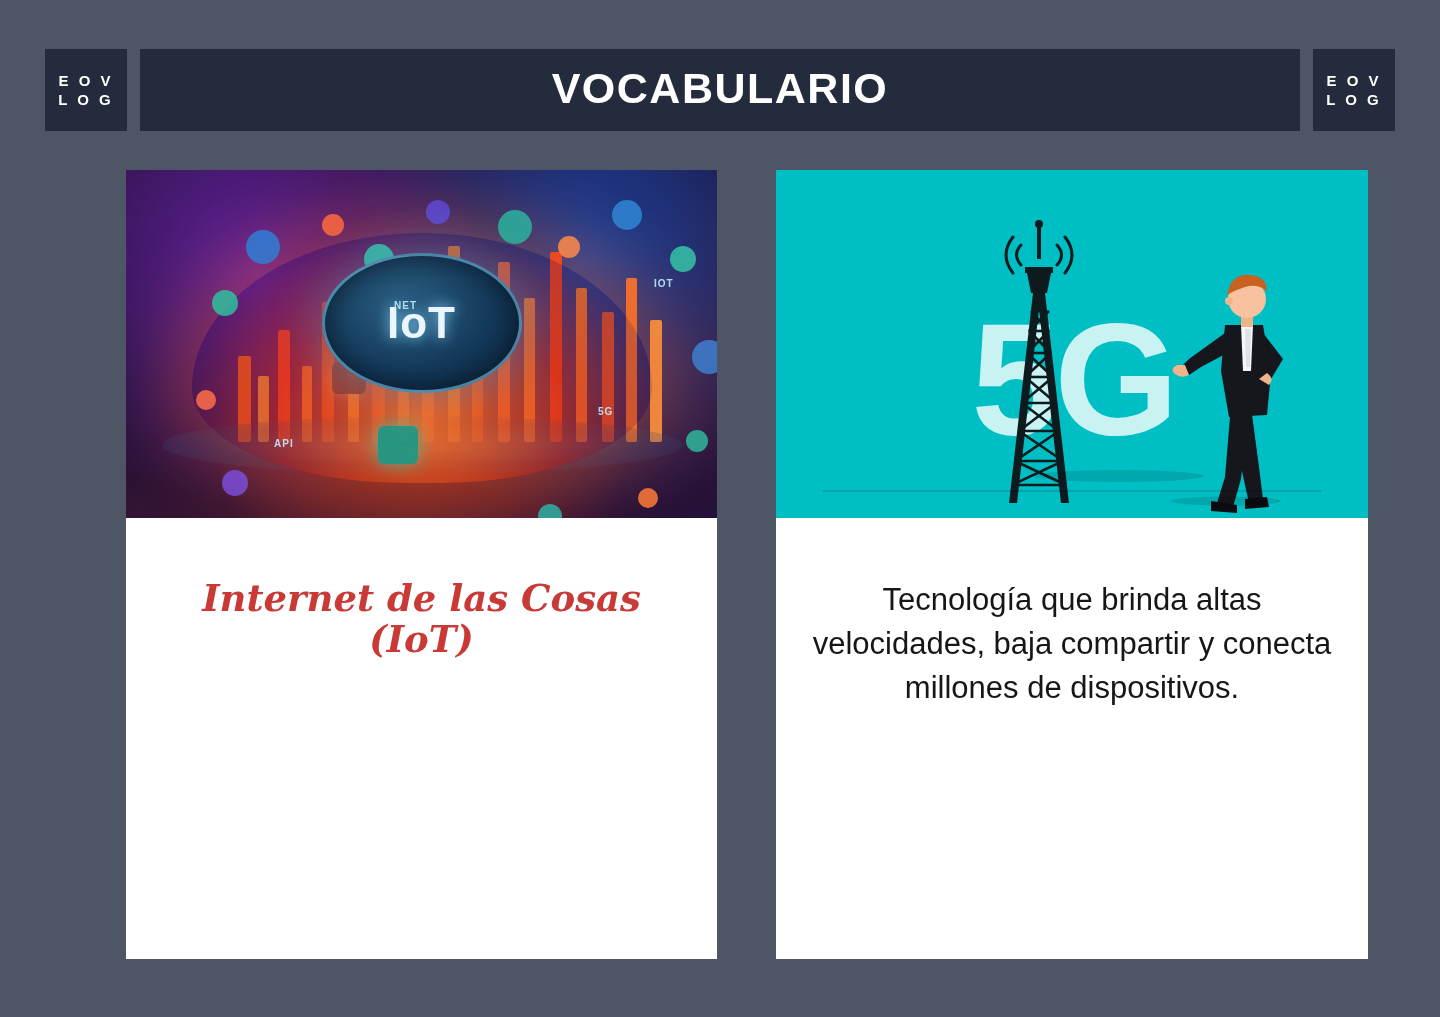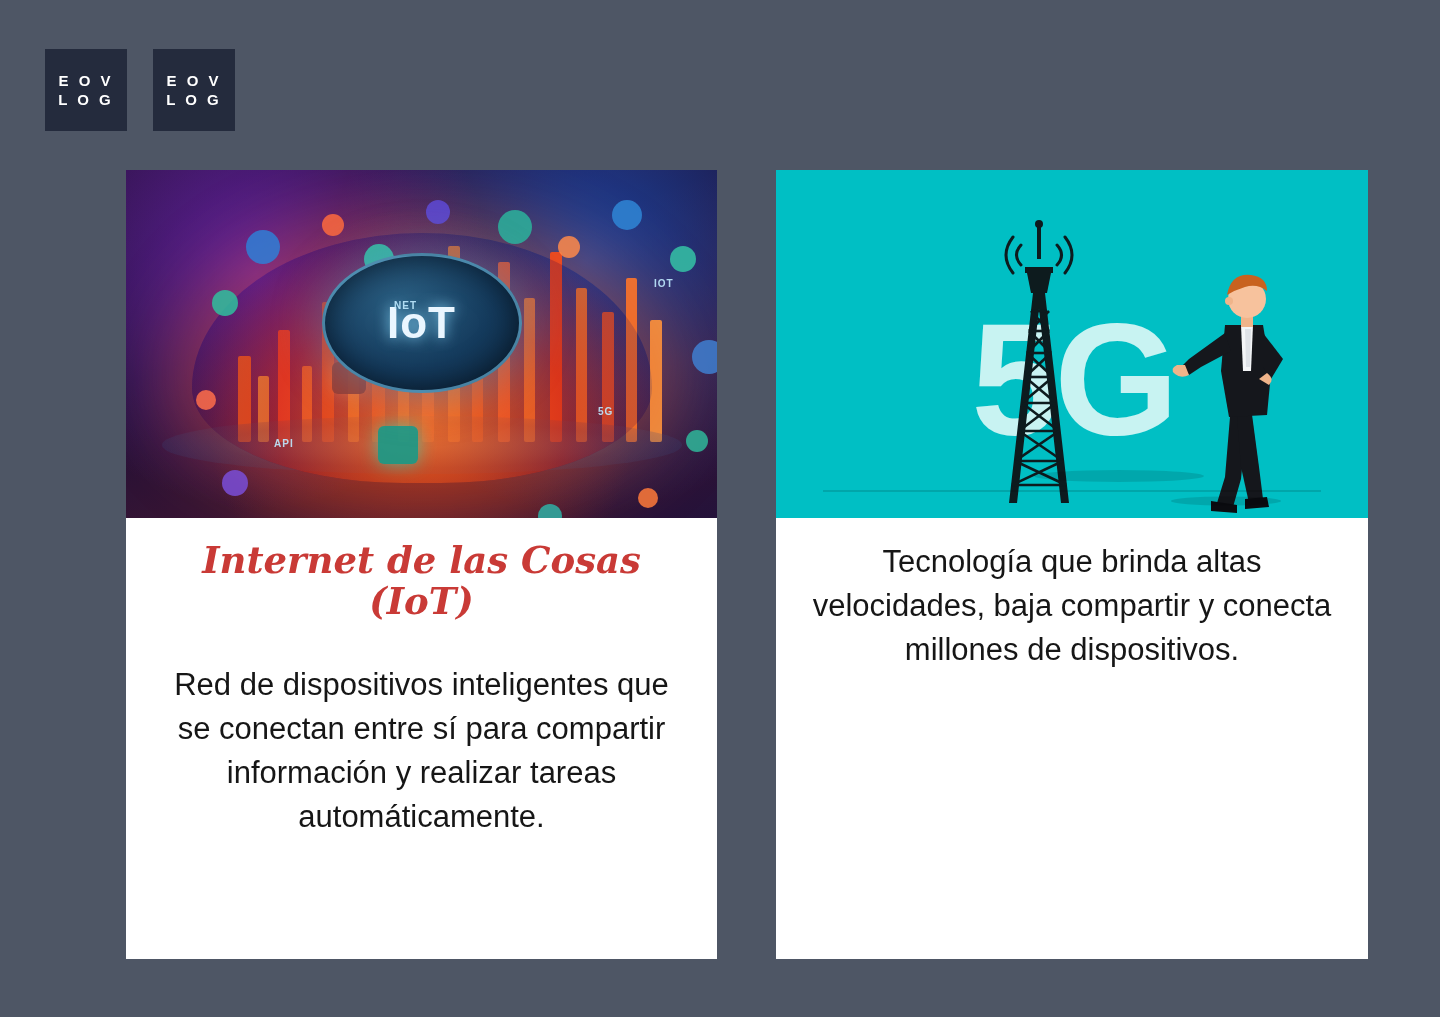--- a/index.html
+++ b/index.html
@@ -97,21 +97,21 @@
 
   .card-media {
     width: 100%;
     height: 348px;
     overflow: hidden;
     position: relative;
   }
 
   .card-body {
     flex: 1 1 auto;
-    padding: 22px 22px 24px 22px;
+    padding: 60px 22px 24px 22px;
     text-align: center;
     display: flex;
     flex-direction: column;
   }
 
   .card-title {
     font-family: "DejaVu Serif", serif;
     font-weight: bold;
     font-style: italic;
     color: #c93a36;
@@ -275,20 +275,23 @@
 
   <div class="header">
 
     <div class="logo-box">
       <span class="logo-line">E O V</span>
       <span class="logo-line">L O G</span>
     </div>
 
     <div class="header-bar-gap"></div>
 
+    <div class="title-bar">
+      <span class="title">VOCABULARIO</span>
+    </div>
 
     <div class="header-bar-gap"></div>
 
     <div class="logo-box">
       <span class="logo-line">E O V</span>
       <span class="logo-line">L O G</span>
     </div>
 
   </div>
 
@@ -347,21 +350,20 @@
           <div class="tag" style="left:528px; top:108px;">IOT</div>
 
           <div class="tag" style="left:148px; top:268px;">API</div>
           <div class="tag" style="left:472px; top:236px;">5G</div>
           <div class="tag" style="left:268px; top:130px;">NET</div>
         </div>
       </div>
 
       <div class="card-body">
         <div class="card-title">Internet de las Cosas (IoT)</div>
-        <div class="card-desc">Red de dispositivos inteligentes que se conectan entre sí para compartir información y realizar tareas automáticamente.</div>
       </div>
 
     </div>
 
     <div class="card card-right">
 
       <div class="card-media">
         <div class="g5-art">
 
           <div class="g5-text">5G</div>

